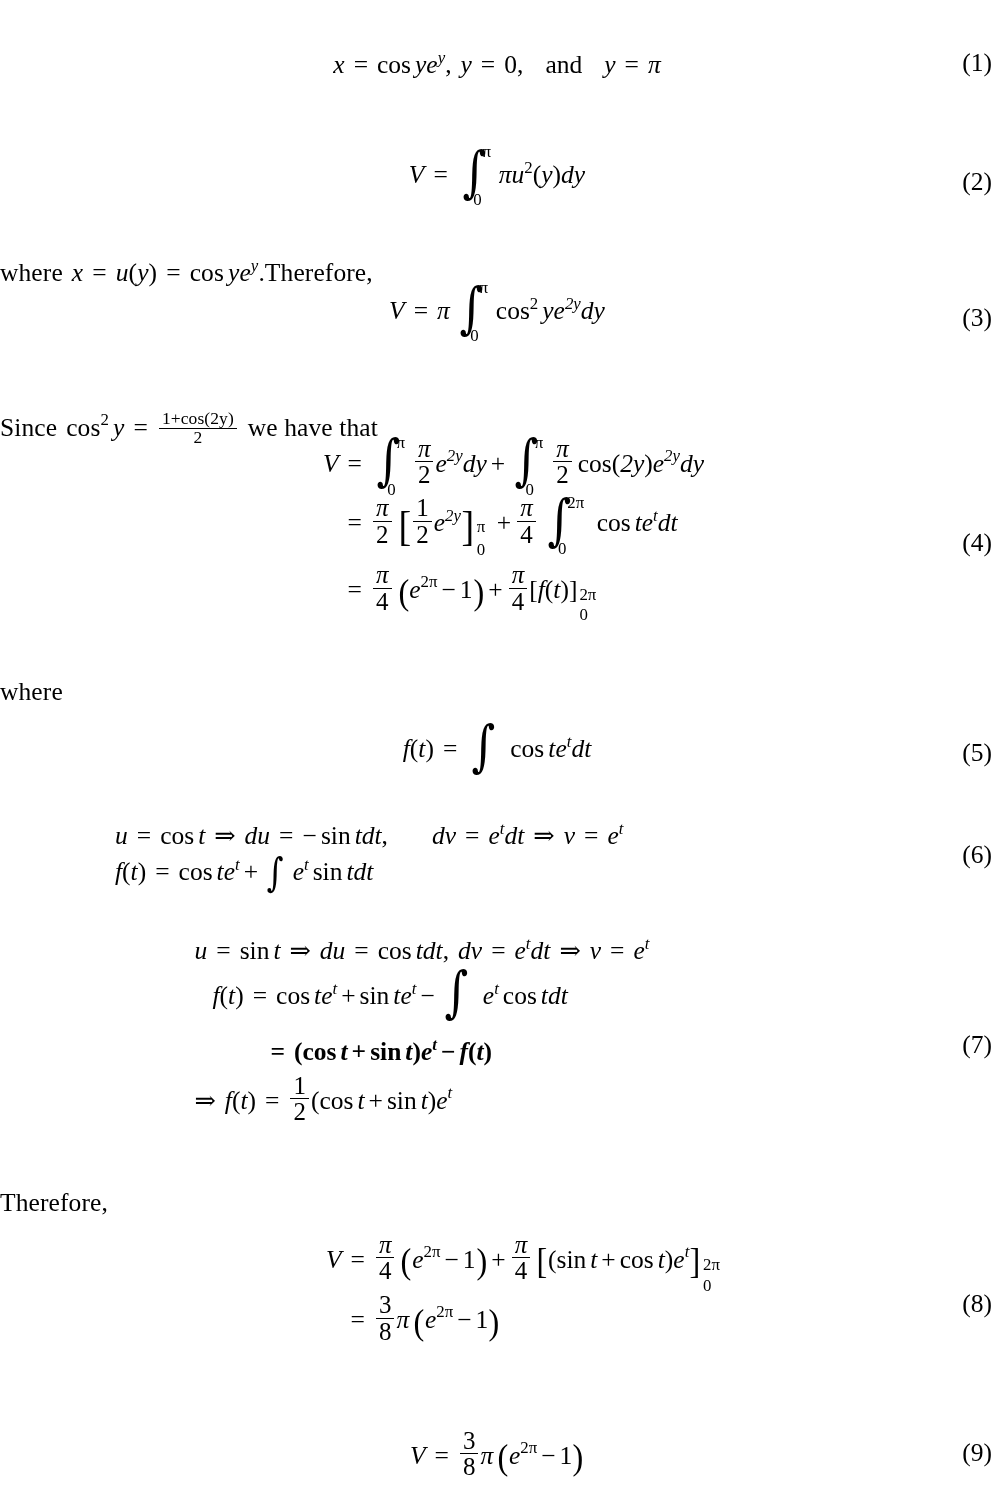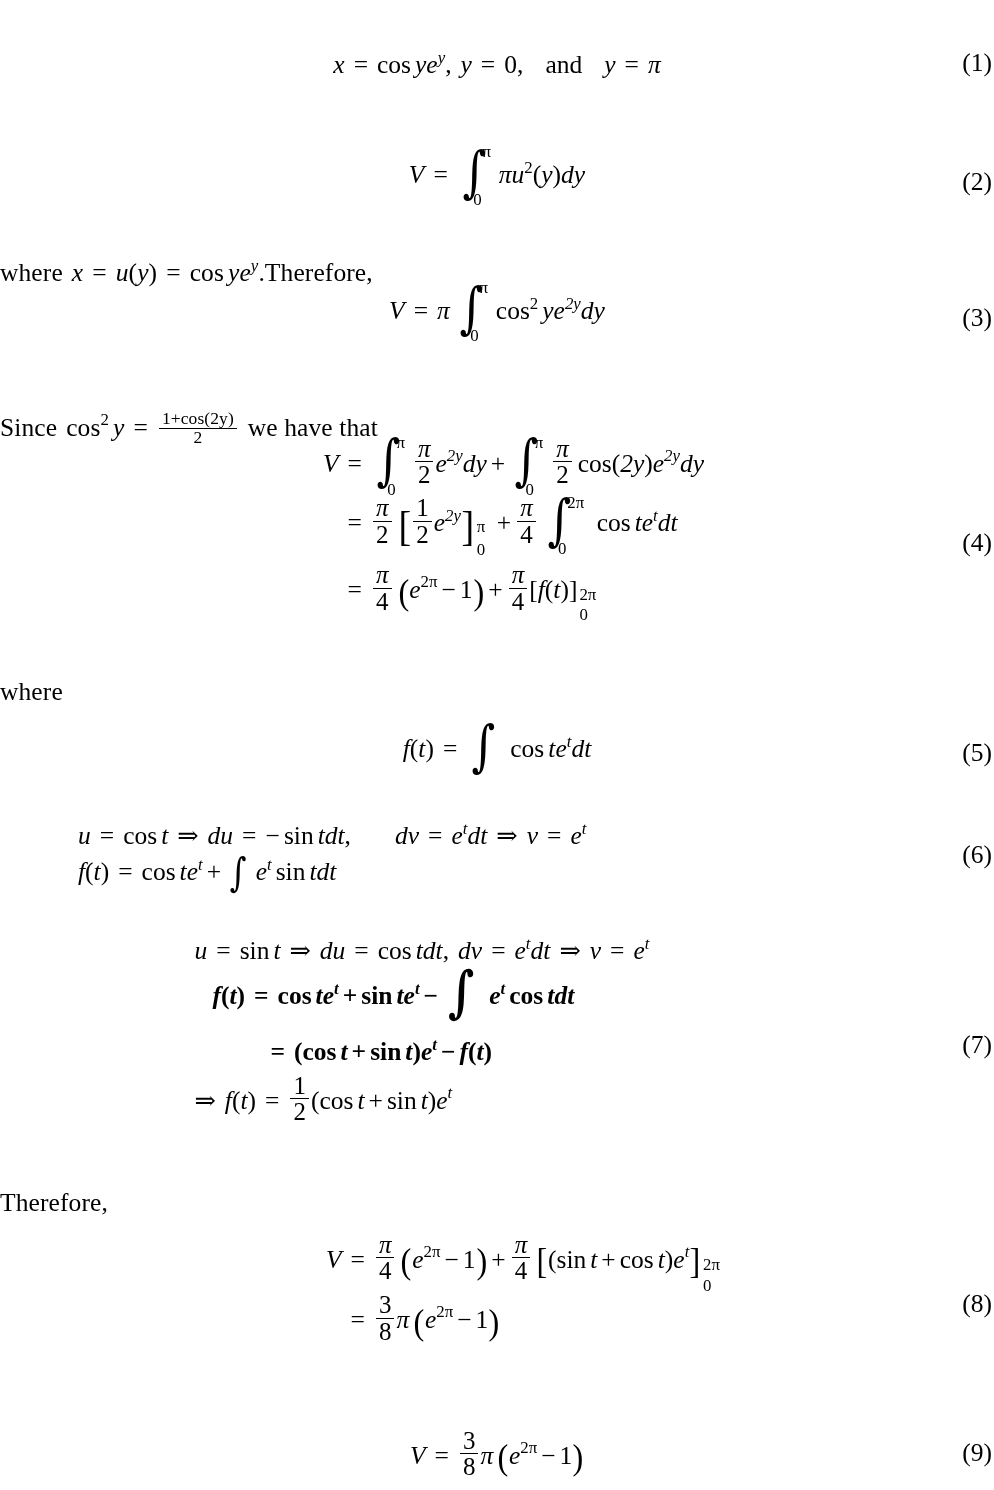--- a/index.html
+++ b/index.html
@@ -217,21 +217,21 @@
   </div>
 
   <div class="eqrow" style="position:absolute; left:0px; top:726px; height:70px;">
     <div class="eqbody">
       <span class="mi">f</span><span class="mo">(</span><span class="mi">t</span><span class="mo">)</span><span class="med"></span><span class="mo">=</span><span class="med"></span><span class="intg noLim"><span class="sym">∫</span></span><span class="med"></span><span class="op">cos</span><span class="thin"></span><span class="mi">t</span><span class="mi">e</span><sup class="sp">t</sup><span class="mi">d</span><span class="mi">t</span>
     </div>
     <span class="eqnum" style="top:12px;">(5)</span>
   </div>
 
   <div class="eqrow" style="position:absolute; left:0px; top:818px; height:84px;">
-    <div class="eqbody left-block" style="padding-left:78px;">
+    <div class="eqbody left-block" style="padding-left:115px;">
       <div class="alignblock">
 
         <span class="alignline" style="line-height:1.35;">
           <span class="mi">u</span><span class="med"></span><span class="mo">=</span><span class="med"></span><span class="op">cos</span><span class="thin"></span><span class="mi">t</span><span class="med"></span><span class="mo">⇒</span><span class="med"></span><span class="mi">d</span><span class="mi">u</span><span class="med"></span><span class="mo">=</span><span class="med"></span><span class="mo">−</span><span class="thin"></span><span class="op">sin</span><span class="thin"></span><span class="mi">t</span><span class="mi">d</span><span class="mi">t</span><span class="mo">,</span><span class="wide"></span><span class="wide"></span><span class="mi">d</span><span class="mi">v</span><span class="med"></span><span class="mo">=</span><span class="med"></span><span class="mi">e</span><sup class="sp">t</sup><span class="mi">d</span><span class="mi">t</span><span class="med"></span><span class="mo">⇒</span><span class="med"></span><span class="mi">v</span><span class="med"></span><span class="mo">=</span><span class="med"></span><span class="mi">e</span><sup class="sp">t</sup>
         </span>
 
         <span class="alignline" style="line-height:1.35;">
           <span class="mi">f</span><span class="mo">(</span><span class="mi">t</span><span class="mo">)</span><span class="med"></span><span class="mo">=</span><span class="med"></span><span class="op">cos</span><span class="thin"></span><span class="mi">t</span><span class="mi">e</span><sup class="sp">t</sup><span class="thin"></span><span class="mo">+</span><span class="thin"></span><span class="intg noLim" style="vertical-align:-0.22em;"><span class="sym" style="font-size:1.55em;">∫</span></span><span class="thin"></span><span class="mi">e</span><sup class="sp">t</sup><span class="thin"></span><span class="op">sin</span><span class="thin"></span><span class="mi">t</span><span class="mi">d</span><span class="mi">t</span>
         </span>
 
@@ -241,21 +241,21 @@
   </div>
 
   <div class="eqrow" style="position:absolute; left:0px; top:932px; height:230px;">
     <div class="eqbody" style="padding-right:150px;">
       <div class="alignblock">
 
         <span class="alignline" style="line-height:1.38; text-align:center;">
           <span class="mi">u</span><span class="med"></span><span class="mo">=</span><span class="med"></span><span class="op">sin</span><span class="thin"></span><span class="mi">t</span><span class="med"></span><span class="mo">⇒</span><span class="med"></span><span class="mi">d</span><span class="mi">u</span><span class="med"></span><span class="mo">=</span><span class="med"></span><span class="op">cos</span><span class="thin"></span><span class="mi">t</span><span class="mi">d</span><span class="mi">t</span><span class="mo">,</span><span class="med"></span><span class="mi">d</span><span class="mi">v</span><span class="med"></span><span class="mo">=</span><span class="med"></span><span class="mi">e</span><sup class="sp">t</sup><span class="mi">d</span><span class="mi">t</span><span class="med"></span><span class="mo">⇒</span><span class="med"></span><span class="mi">v</span><span class="med"></span><span class="mo">=</span><span class="med"></span><span class="mi">e</span><sup class="sp">t</sup>
         </span>
 
-        <span class="alignline" style="line-height:2.15; padding-left:18px;font-weight:bold;">
+        <span class="alignline" style="line-height:2.15; padding-left:18px;">
           <span class="mi">f</span><span class="mo">(</span><span class="mi">t</span><span class="mo">)</span><span class="med"></span><span class="mo">=</span><span class="med"></span><span class="op">cos</span><span class="thin"></span><span class="mi">t</span><span class="mi">e</span><sup class="sp">t</sup><span class="thin"></span><span class="mo">+</span><span class="thin"></span><span class="op">sin</span><span class="thin"></span><span class="mi">t</span><span class="mi">e</span><sup class="sp">t</sup><span class="thin"></span><span class="mo">−</span><span class="thin"></span><span class="intg noLim"><span class="sym">∫</span></span><span class="med"></span><span class="mi">e</span><sup class="sp">t</sup><span class="thin"></span><span class="op">cos</span><span class="thin"></span><span class="mi">t</span><span class="mi">d</span><span class="mi">t</span>
         </span>
 
         <span class="alignline" style="line-height:1.62; padding-left:76px;font-weight:bold;">
           <span class="mo">=</span><span class="med"></span><span class="mo">(</span><span class="op">cos</span><span class="thin"></span><span class="mi">t</span><span class="thin"></span><span class="mo">+</span><span class="thin"></span><span class="op">sin</span><span class="thin"></span><span class="mi">t</span><span class="mo">)</span><span class="mi">e</span><sup class="sp">t</sup><span class="thin"></span><span class="mo">−</span><span class="thin"></span><span class="mi">f</span><span class="mo">(</span><span class="mi">t</span><span class="mo">)</span>
         </span>
 
         <span class="alignline" style="line-height:1.84; padding-left:0px;">
           <span class="mo">⇒</span><span class="med"></span><span class="mi">f</span><span class="mo">(</span><span class="mi">t</span><span class="mo">)</span><span class="med"></span><span class="mo">=</span><span class="med"></span><span class="frac"><span class="num mn">1</span><span class="den mn">2</span></span><span class="mo">(</span><span class="op">cos</span><span class="thin"></span><span class="mi">t</span><span class="thin"></span><span class="mo">+</span><span class="thin"></span><span class="op">sin</span><span class="thin"></span><span class="mi">t</span><span class="mo">)</span><span class="mi">e</span><sup class="sp">t</sup>
         </span>

